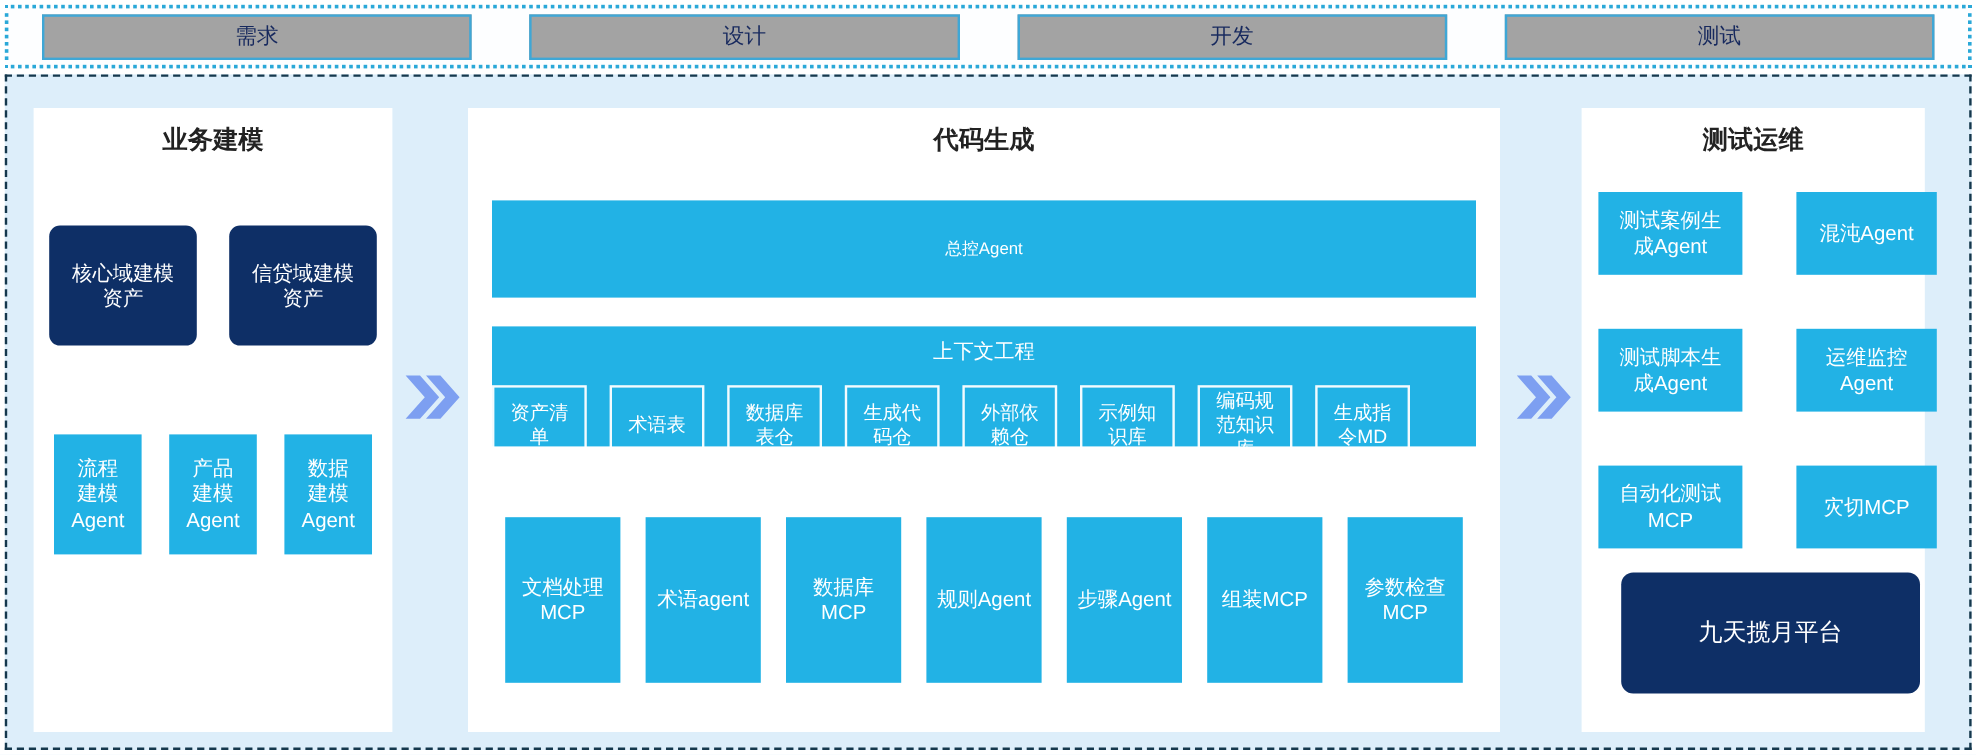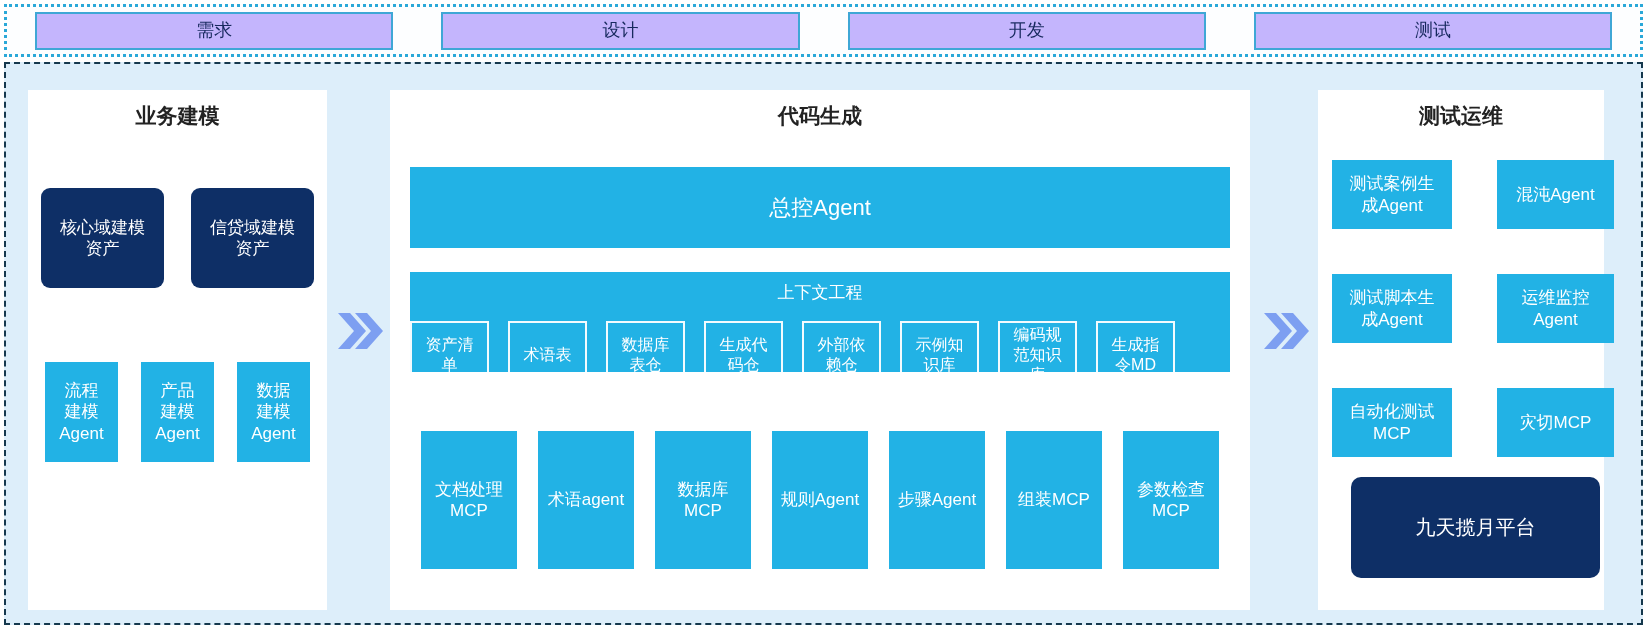--- a/index.html
+++ b/index.html
@@ -14,21 +14,21 @@
   
   .phase-strip {
     position: absolute; left: 4px; top: 4px; width: 1639px; height: 53px;
     background: #fdfeff;
     border: 3px dotted #2aa8d8;
     display: flex; align-items: center;
     padding: 0 28px; gap: 48px;
   }
   .phase-box {
     flex: 1; height: 38px;
-    background: #c4b5fd;
+    background: #a3a3a3;
     border: 2px solid #3fa7d6;
     display: flex; align-items: center; justify-content: center;
     font-size: 18px; color: #17295e;
   }
 
   
   .main {
     position: absolute; left: 4px; top: 62px; width: 1639px; height: 563px;
     background: #ddeefa;
     border: 2px dashed #15384d;
@@ -72,21 +72,21 @@
   
   .arrow { position: absolute; width: 48px; height: 38px; }
   .arrow-1 { left: 330px; top: 248px; }
   .arrow-2 { left: 1256px; top: 248px; }
 
   
   .panel-codegen { left: 384px; width: 860px; }
   .master-bar {
     position: absolute; left: 20px; top: 77px; width: 820px; height: 81px;
     display: flex; align-items: center; justify-content: center;
-    font-size: 22px;
+    font-size: 14px;
   }
   .context-section {
     position: absolute; left: 20px; top: 182px; width: 820px; height: 100px;
   }
   .context-title {
     padding-top: 9px; text-align: center; font-size: 17px;
   }
   .context-items {
     position: absolute; top: 49px; left: 0; right: 0;
     display: flex; justify-content: flex-start; gap: 19px;

